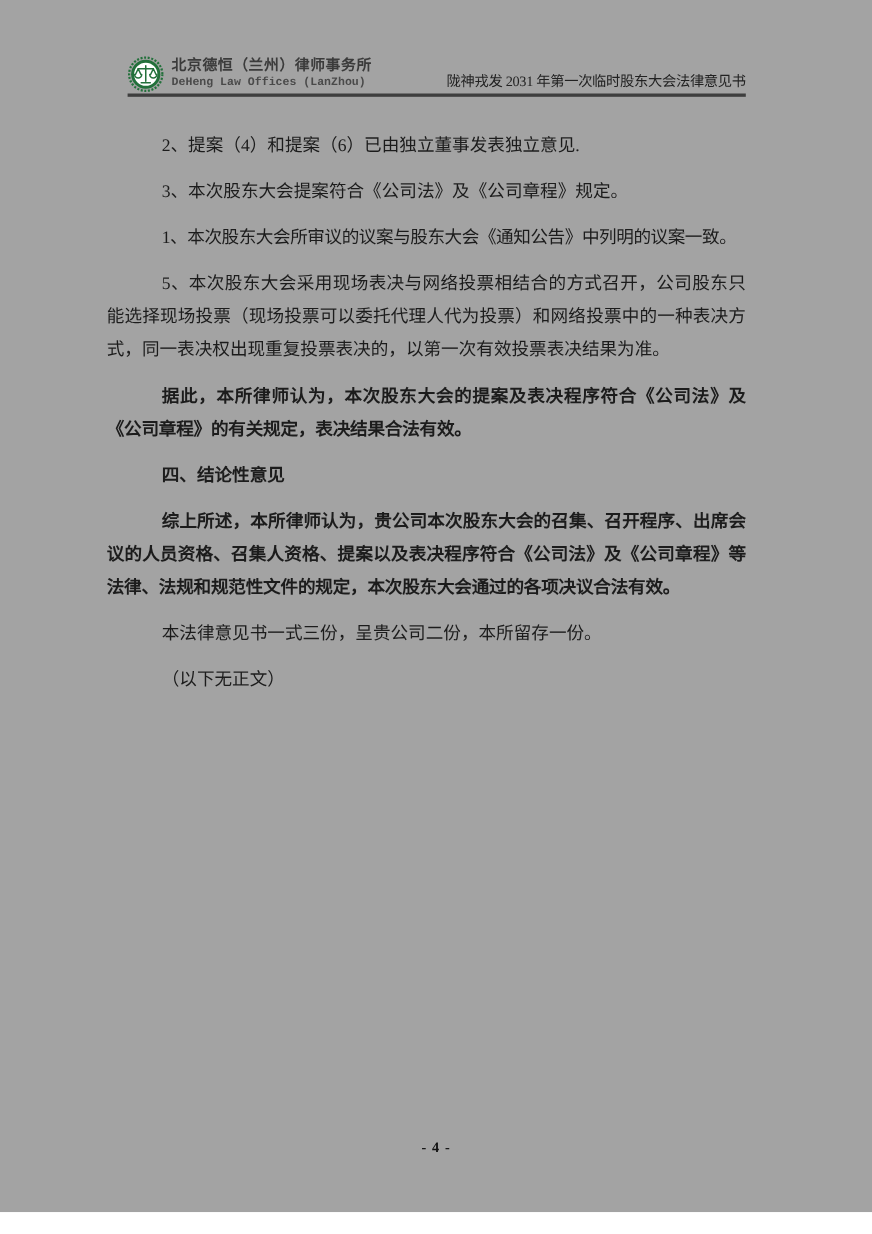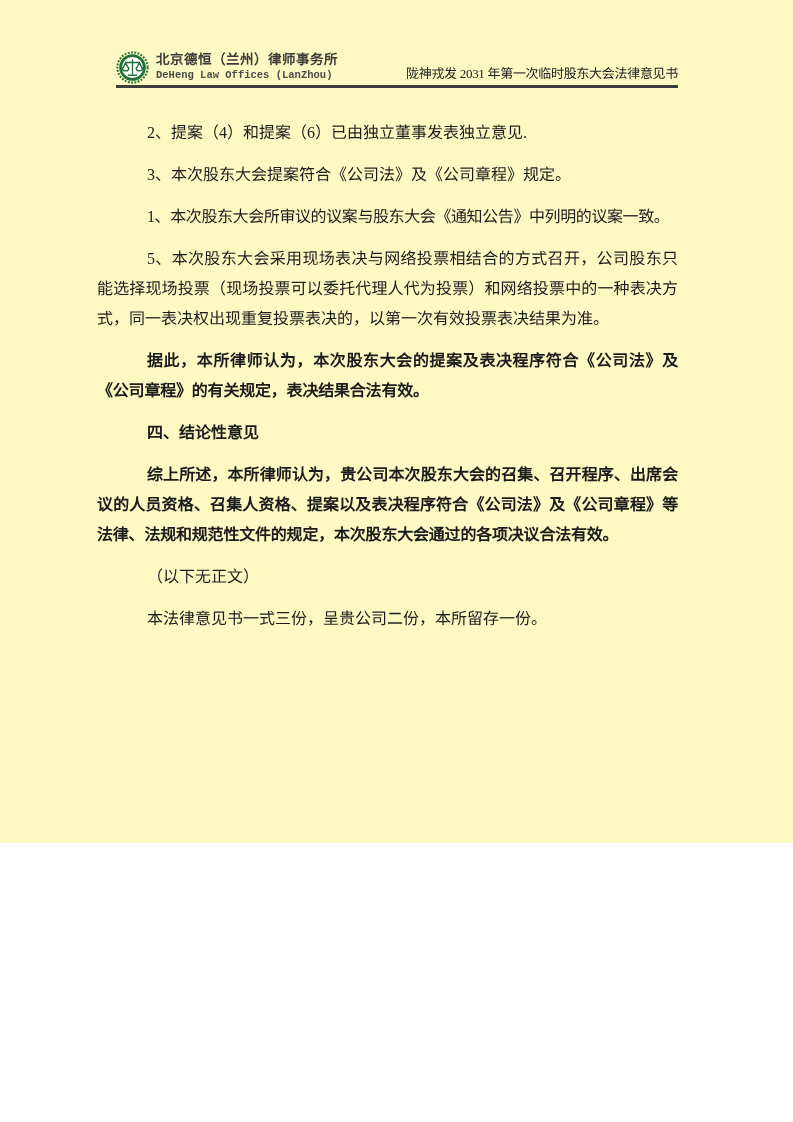--- a/index.html
+++ b/index.html
@@ -3,22 +3,22 @@
 <meta charset="utf-8">
 <style>
   html, body {
     margin: 0;
     padding: 0;
     background: #ffffff;
   }
   .page {
     position: relative;
     width: 793px;
-    height: 843px;
-    background: #fef9c3;
+    height: 1102px;
+    background: #a3a3a3;
     overflow: hidden;
     font-family: "Liberation Serif", "DejaVu Serif", serif;
     color: #1c1c1c;
   }
   
   .doc-header {
     padding: 51px 115px 0 97px;
   }
   .header-inner {
     margin-left: 19px; 
@@ -146,19 +146,19 @@
   </header>
 
   <main class="doc-main">
     <p>2、提案（4）和提案（6）已由独立董事发表独立意见.</p>
     <p>3、本次股东大会提案符合《公司法》及《公司章程》规定。</p>
     <p class="p-fit">1、本次股东大会所审议的议案与股东大会《通知公告》中列明的议案一致。</p>
     <p>5、本次股东大会采用现场表决与网络投票相结合的方式召开，公司股东只能选择现场投票（现场投票可以委托代理人代为投票）和网络投票中的一种表决方式，同一表决权出现重复投票表决的，以第一次有效投票表决结果为准。</p>
     <p class="bold-para p-basis">据此，本所律师认为，本次股东大会的提案及表决程序符合《公司法》及《公司章程》的有关规定，表决结果合法有效。</p>
     <p class="section-heading">四、结论性意见</p>
     <p class="bold-para">综上所述，本所律师认为，贵公司本次股东大会的召集、召开程序、出席会议的人员资格、召集人资格、提案以及表决程序符合《公司法》及《公司章程》等法律、法规和规范性文件的规定，本次股东大会通过的各项决议合法有效。</p>
+    <p>本法律意见书一式三份，呈贵公司二份，本所留存一份。</p>
     <p>（以下无正文）</p>
-    <p>本法律意见书一式三份，呈贵公司二份，本所留存一份。</p>
   </main>
 
   <footer class="doc-footer">- 4 -</footer>
 
 </div>
 
 </body></html>

